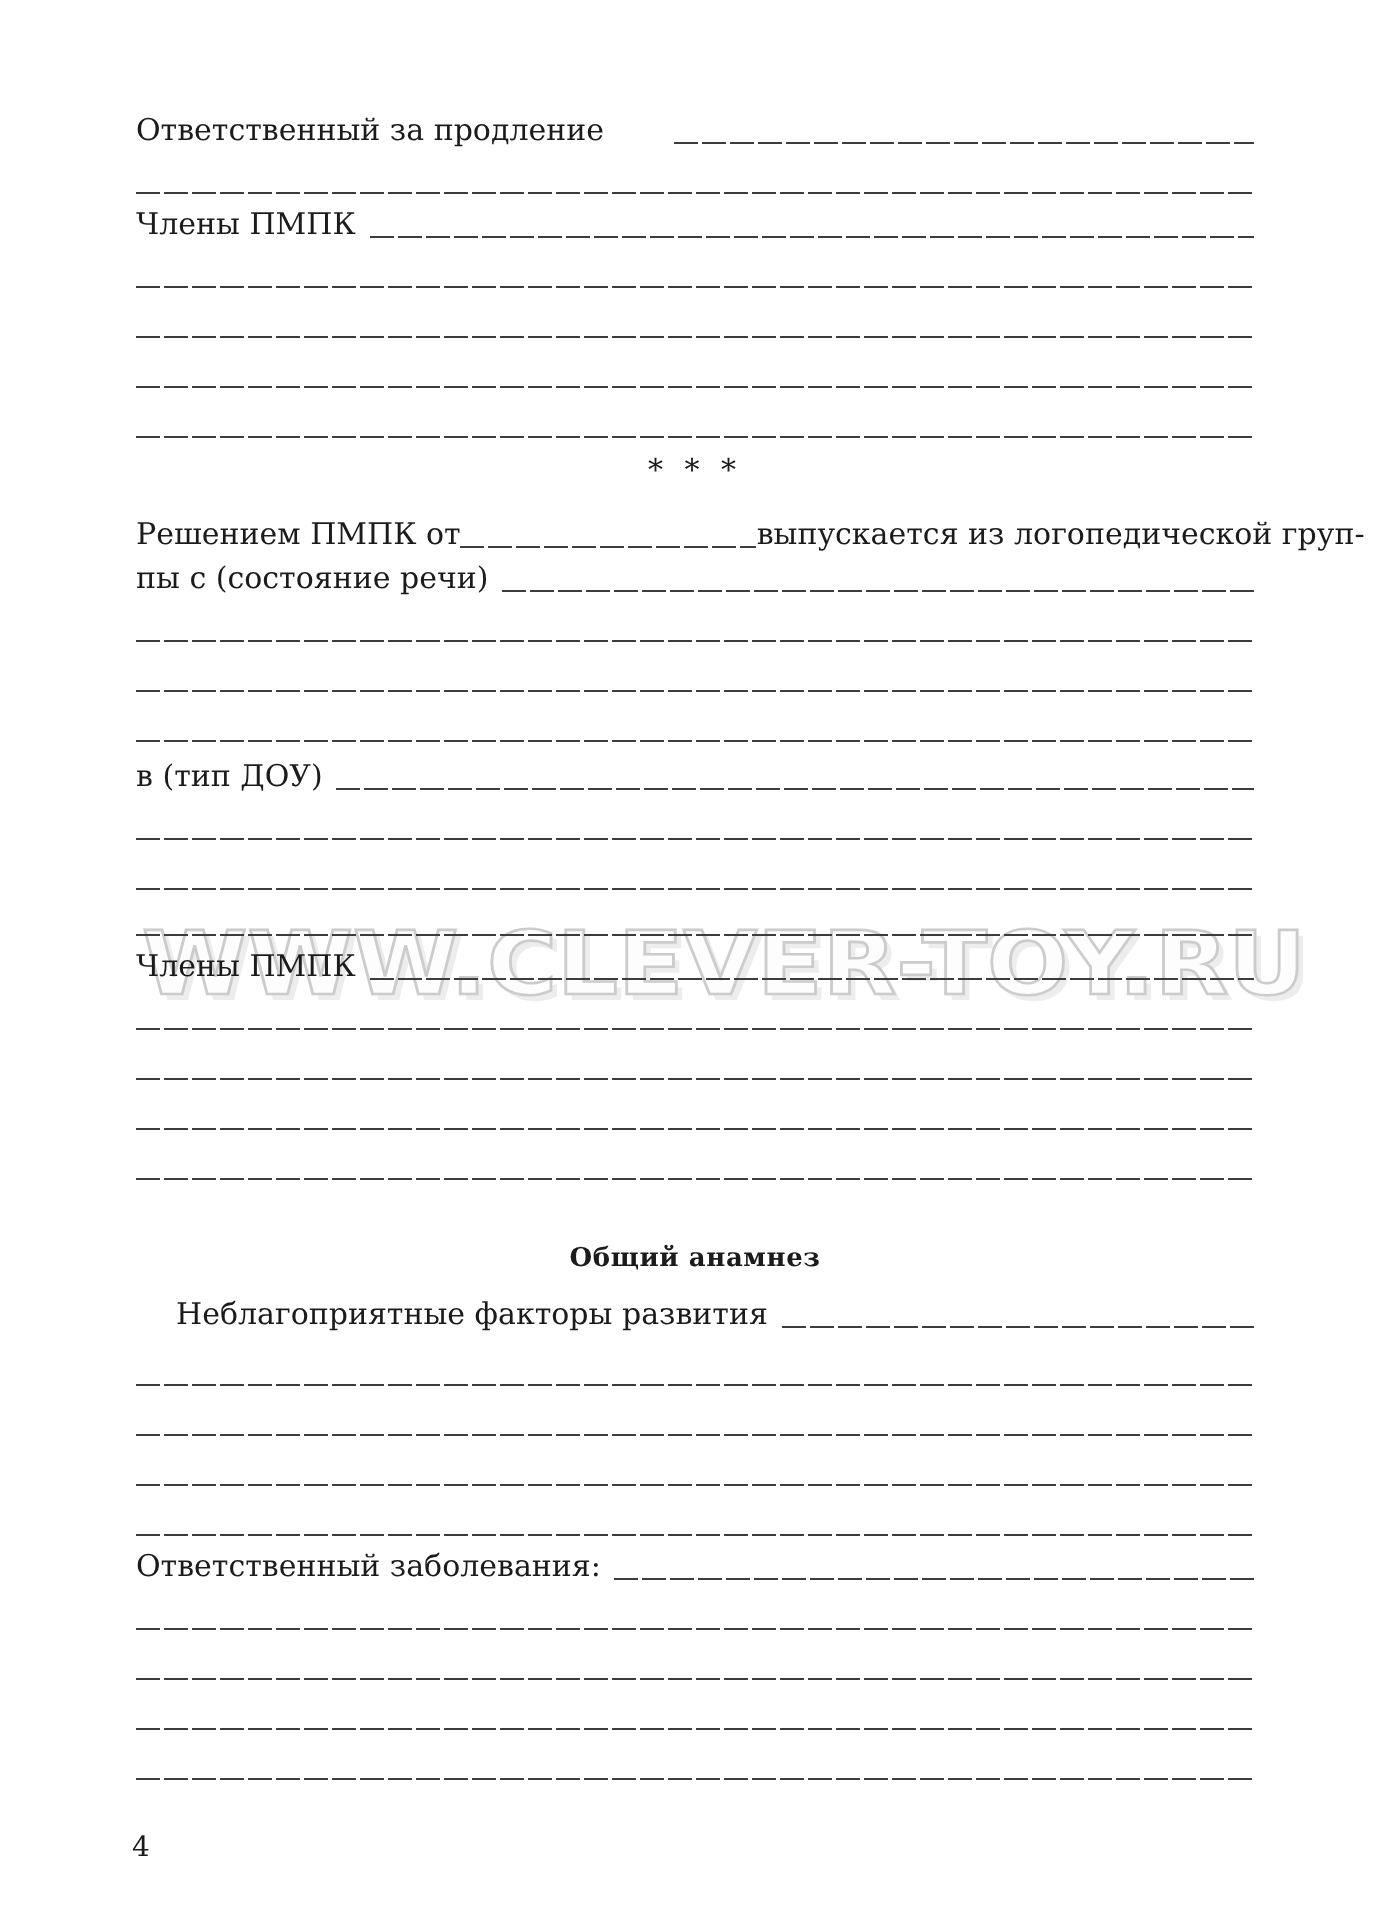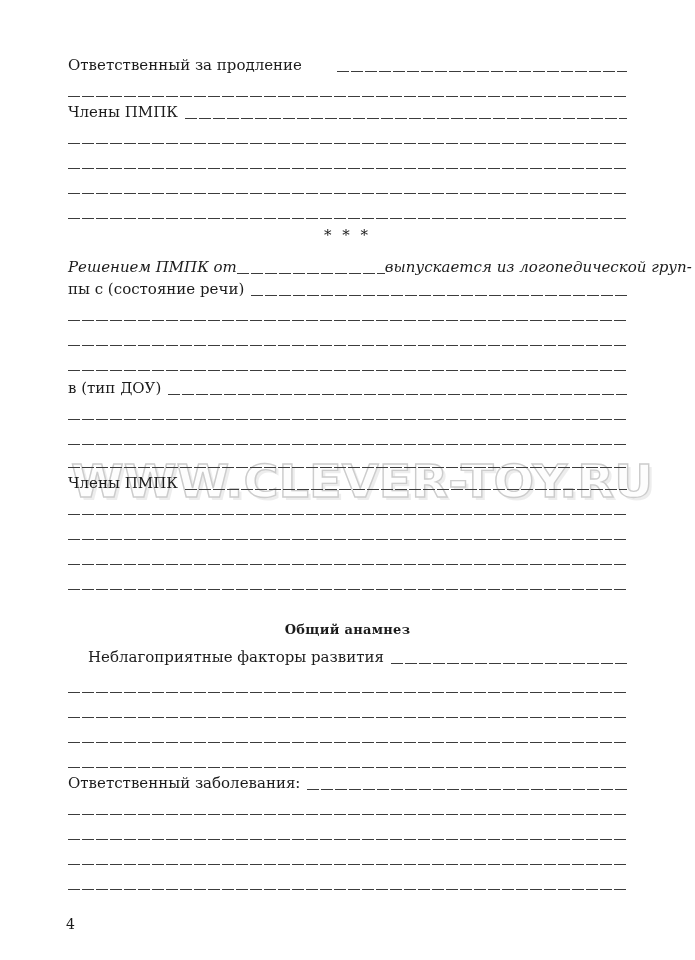--- a/index.html
+++ b/index.html
@@ -7,21 +7,21 @@
     position:relative; width:695px; height:960px; background:#ffffff;
     font-family:"DejaVu Serif","Liberation Serif",serif;
     color:#1b1b1b; overflow:hidden;
   }
   .watermark-wrap { position:absolute; left:71px; top:450px; z-index:1; pointer-events:none; }
   .content { position:absolute; left:68px; top:50px; width:559px; font-size:15px; z-index:2; }
   .r { display:flex; align-items:flex-end; }
   .h22{height:22px;} .h23{height:23px;} .h24{height:24px;} .h25{height:25px;gap:28px;}
   .h29{height:29px;} .h30{height:30px;margin-left:20px;} .h33{height:33px;}
   .lbl { white-space:nowrap; padding-right:7px; line-height:19px; }
-  .lbl.tight { padding-right:0;font-style:italic; }
+  .lbl.tight { padding-right:0; }
   .line {
     flex:1 1 auto; height:1px; margin-bottom:3px;
     background:repeating-linear-gradient(90deg,#3c3c3c 0 12px, rgba(0,0,0,0) 12px 14px);
   }
   .line.fixed { flex:0 0 148px; }
   .sep { height:22px; display:flex; align-items:flex-end; justify-content:center;
          font-size:15px; letter-spacing:3px; }
   .justified { justify-content:space-between; }
   .heading { height:44px; display:flex; align-items:flex-end; justify-content:center;
              font-weight:700; font-size:13px; letter-spacing:0.3px; }

